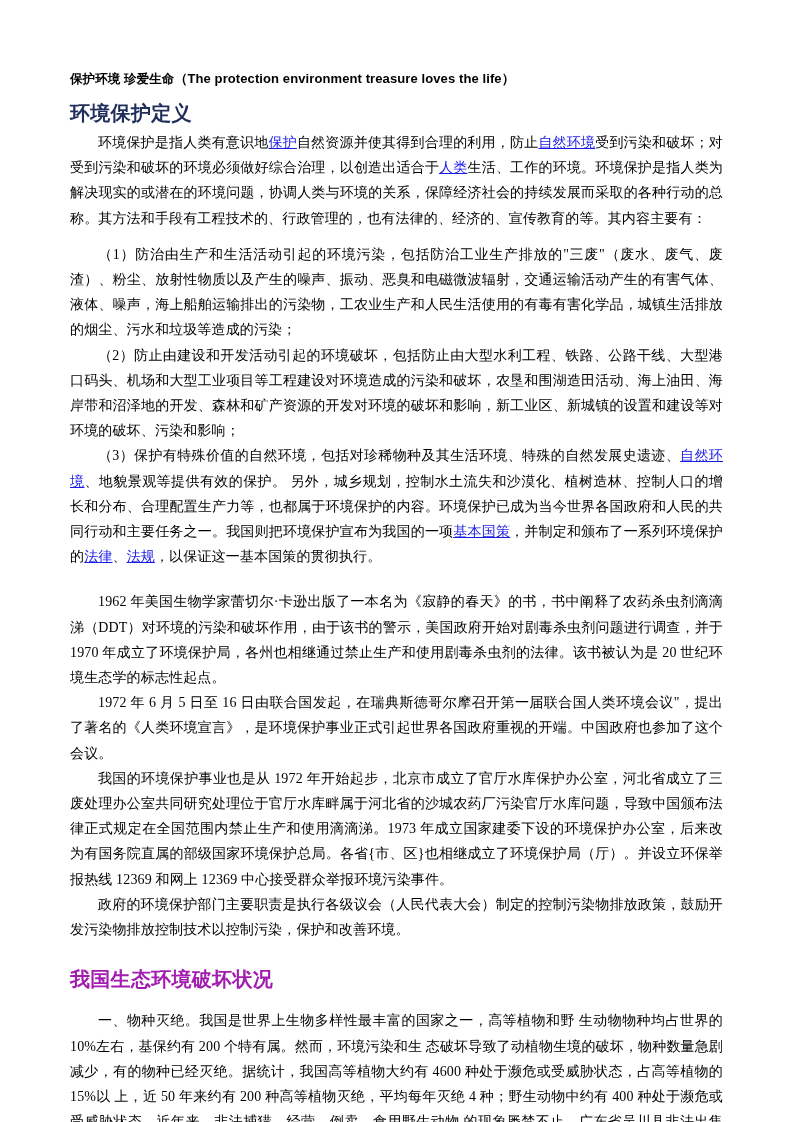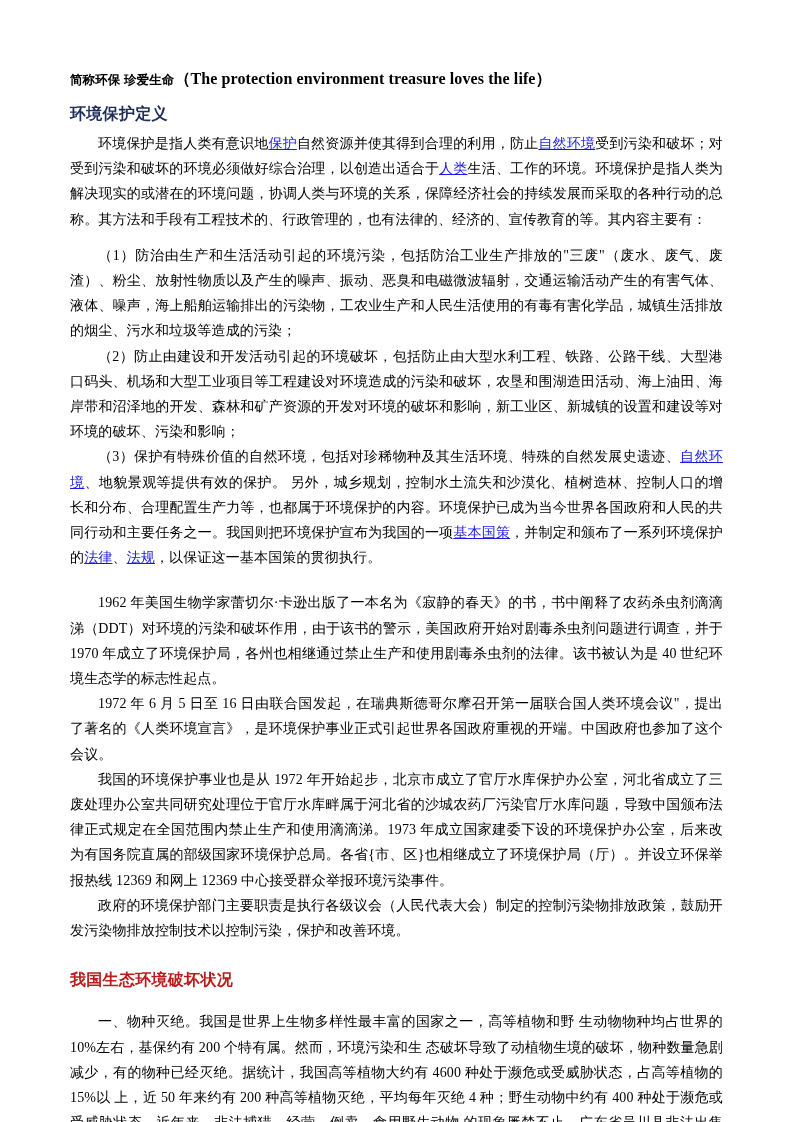--- a/index.html
+++ b/index.html
@@ -26,35 +26,35 @@
     font-family: "Liberation Sans", "DejaVu Sans", sans-serif;
     font-weight: bold;
     font-size: 12.5px;
     line-height: 18px;
     color: #000000;
     margin: 0 0 14px 0;
     letter-spacing: 0.1px;
     white-space: nowrap;
   }
   .doc-title .en {
-    font-family: Liberation Serif, serif;
+    font-family: Liberation Sans, sans-serif;
     font-weight: bold;
-    font-size: 16px;
+    font-size: 13px;
   }
   h2.section-heading {
     font-family: "Liberation Sans", "DejaVu Sans", sans-serif;
     font-weight: bold;
-    font-size: 16px;
+    font-size: 20px;
     line-height: 22px;
     color: #1f2d5a;
     margin: 0 0 6px 0;
     letter-spacing: 0.3px;
   }
   h2.section-heading.sec2 {
-    color: #b91c1c;
+    color: #a21caf;
     margin-top: 26px;
     margin-bottom: 18px;
   }
   p.body-text {
     font-family: "Liberation Serif", "DejaVu Serif", serif;
     font-size: 14px;
     line-height: 25.2px;
     color: #000000;
     margin: 0;
     text-align: justify;
@@ -69,39 +69,39 @@
     text-decoration: underline;
     cursor: pointer;
   }
 </style>
 </head>
 <body>
 
 <div class="page">
 
   <div class="doc-title">
-    <span>简称环保 珍爱生命</span><span class="en">（The protection environment treasure loves the life）</span>
+    <span>保护环境 珍爱生命</span><span class="en">（The protection environment treasure loves the life）</span>
   </div>
 
   <h2 class="section-heading">环境保护定义</h2>
 
   <p class="body-text"><span>环境保护是指人类有意识地</span><a class="doclink">保护</a><span>自然资源并使其得到合理的利用，防止</span><a class="doclink">自然环境</a><span>受到污染和破坏；对受到污染和破坏的环境必须做好综合治理，以创造出适合于</span><a class="doclink">人类</a><span>生活、工作的环境。环境保护是指人类为解决现实的或潜在的环境问题，协调人类与环境的关系，保障经济社会的持续发展而采取的各种行动的总称。其方法和手段有工程技术的、行政管理的，也有法律的、经济的、宣传教育的等。其内容主要有：</span></p>
 
   <div class="gap-sm"></div>
 
   <p class="body-text">（1）防治由生产和生活活动引起的环境污染，包括防治工业生产排放的"三废"（废水、废气、废渣）、粉尘、放射性物质以及产生的噪声、振动、恶臭和电磁微波辐射，交通运输活动产生的有害气体、液体、噪声，海上船舶运输排出的污染物，工农业生产和人民生活使用的有毒有害化学品，城镇生活排放的烟尘、污水和垃圾等造成的污染；</p>
 
   <p class="body-text">（2）防止由建设和开发活动引起的环境破坏，包括防止由大型水利工程、铁路、公路干线、大型港口码头、机场和大型工业项目等工程建设对环境造成的污染和破坏，农垦和围湖造田活动、海上油田、海岸带和沼泽地的开发、森林和矿产资源的开发对环境的破坏和影响，新工业区、新城镇的设置和建设等对环境的破坏、污染和影响；</p>
 
   <p class="body-text"><span>（3）保护有特殊价值的自然环境，包括对珍稀物种及其生活环境、特殊的自然发展史遗迹、</span><a class="doclink">自然环境</a><span>、地貌景观等提供有效的保护。 另外，城乡规划，控制水土流失和沙漠化、植树造林、控制人口的增长和分布、合理配置生产力等，也都属于环境保护的内容。环境保护已成为当今世界各国政府和人民的共同行动和主要任务之一。我国则把环境保护宣布为我国的一项</span><a class="doclink">基本国策</a><span>，并制定和颁布了一系列环境保护的</span><a class="doclink">法律</a><span>、</span><a class="doclink">法规</a><span>，以保证这一基本国策的贯彻执行。</span></p>
 
   <div class="gap-md"></div>
 
 
-  <p class="body-text">1962 年美国生物学家蕾切尔·卡逊出版了一本名为《寂静的春天》的书，书中阐释了农药杀虫剂滴滴涕（DDT）对环境的污染和破坏作用，由于该书的警示，美国政府开始对剧毒杀虫剂问题进行调查，并于 1970 年成立了环境保护局，各州也相继通过禁止生产和使用剧毒杀虫剂的法律。该书被认为是 40 世纪环境生态学的标志性起点。</p>
+  <p class="body-text">1962 年美国生物学家蕾切尔·卡逊出版了一本名为《寂静的春天》的书，书中阐释了农药杀虫剂滴滴涕（DDT）对环境的污染和破坏作用，由于该书的警示，美国政府开始对剧毒杀虫剂问题进行调查，并于 1970 年成立了环境保护局，各州也相继通过禁止生产和使用剧毒杀虫剂的法律。该书被认为是 20 世纪环境生态学的标志性起点。</p>
 
   <p class="body-text">1972 年 6 月 5 日至 16 日由联合国发起，在瑞典斯德哥尔摩召开第一届联合国人类环境会议"，提出了著名的《人类环境宣言》，是环境保护事业正式引起世界各国政府重视的开端。中国政府也参加了这个会议。</p>
 
   <p class="body-text">我国的环境保护事业也是从 1972 年开始起步，北京市成立了官厅水库保护办公室，河北省成立了三废处理办公室共同研究处理位于官厅水库畔属于河北省的沙城农药厂污染官厅水库问题，导致中国颁布法律正式规定在全国范围内禁止生产和使用滴滴涕。1973 年成立国家建委下设的环境保护办公室，后来改为有国务院直属的部级国家环境保护总局。各省{市、区}也相继成立了环境保护局（厅）。并设立环保举报热线 12369 和网上 12369 中心接受群众举报环境污染事件。</p>
 
   <p class="body-text">政府的环境保护部门主要职责是执行各级议会（人民代表大会）制定的控制污染物排放政策，鼓励开发污染物排放控制技术以控制污染，保护和改善环境。</p>
 
   <h2 class="section-heading sec2">我国生态环境破坏状况</h2>
 
   <p class="body-text">一、物种灭绝。我国是世界上生物多样性最丰富的国家之一，高等植物和野 生动物物种均占世界的 10%左右，基保约有 200 个特有属。然而，环境污染和生 态破坏导致了动植物生境的破坏，物种数量急剧减少，有的物种已经灭绝。据统计，我国高等植物大约有 4600 种处于濒危或受威胁状态，占高等植物的 15%以 上，近 50 年来约有 200 种高等植物灭绝，平均每年灭绝 4 种；野生动物中约有 400 种处于濒危或受威胁状态，近年来，非法捕猎、经营、倒卖、食用野生动物 的现象屡禁不止。广东省吴川县非法出售犀牛角，珠海活熊取胆等案件在国际上 造成了恶劣的影响。</p>

